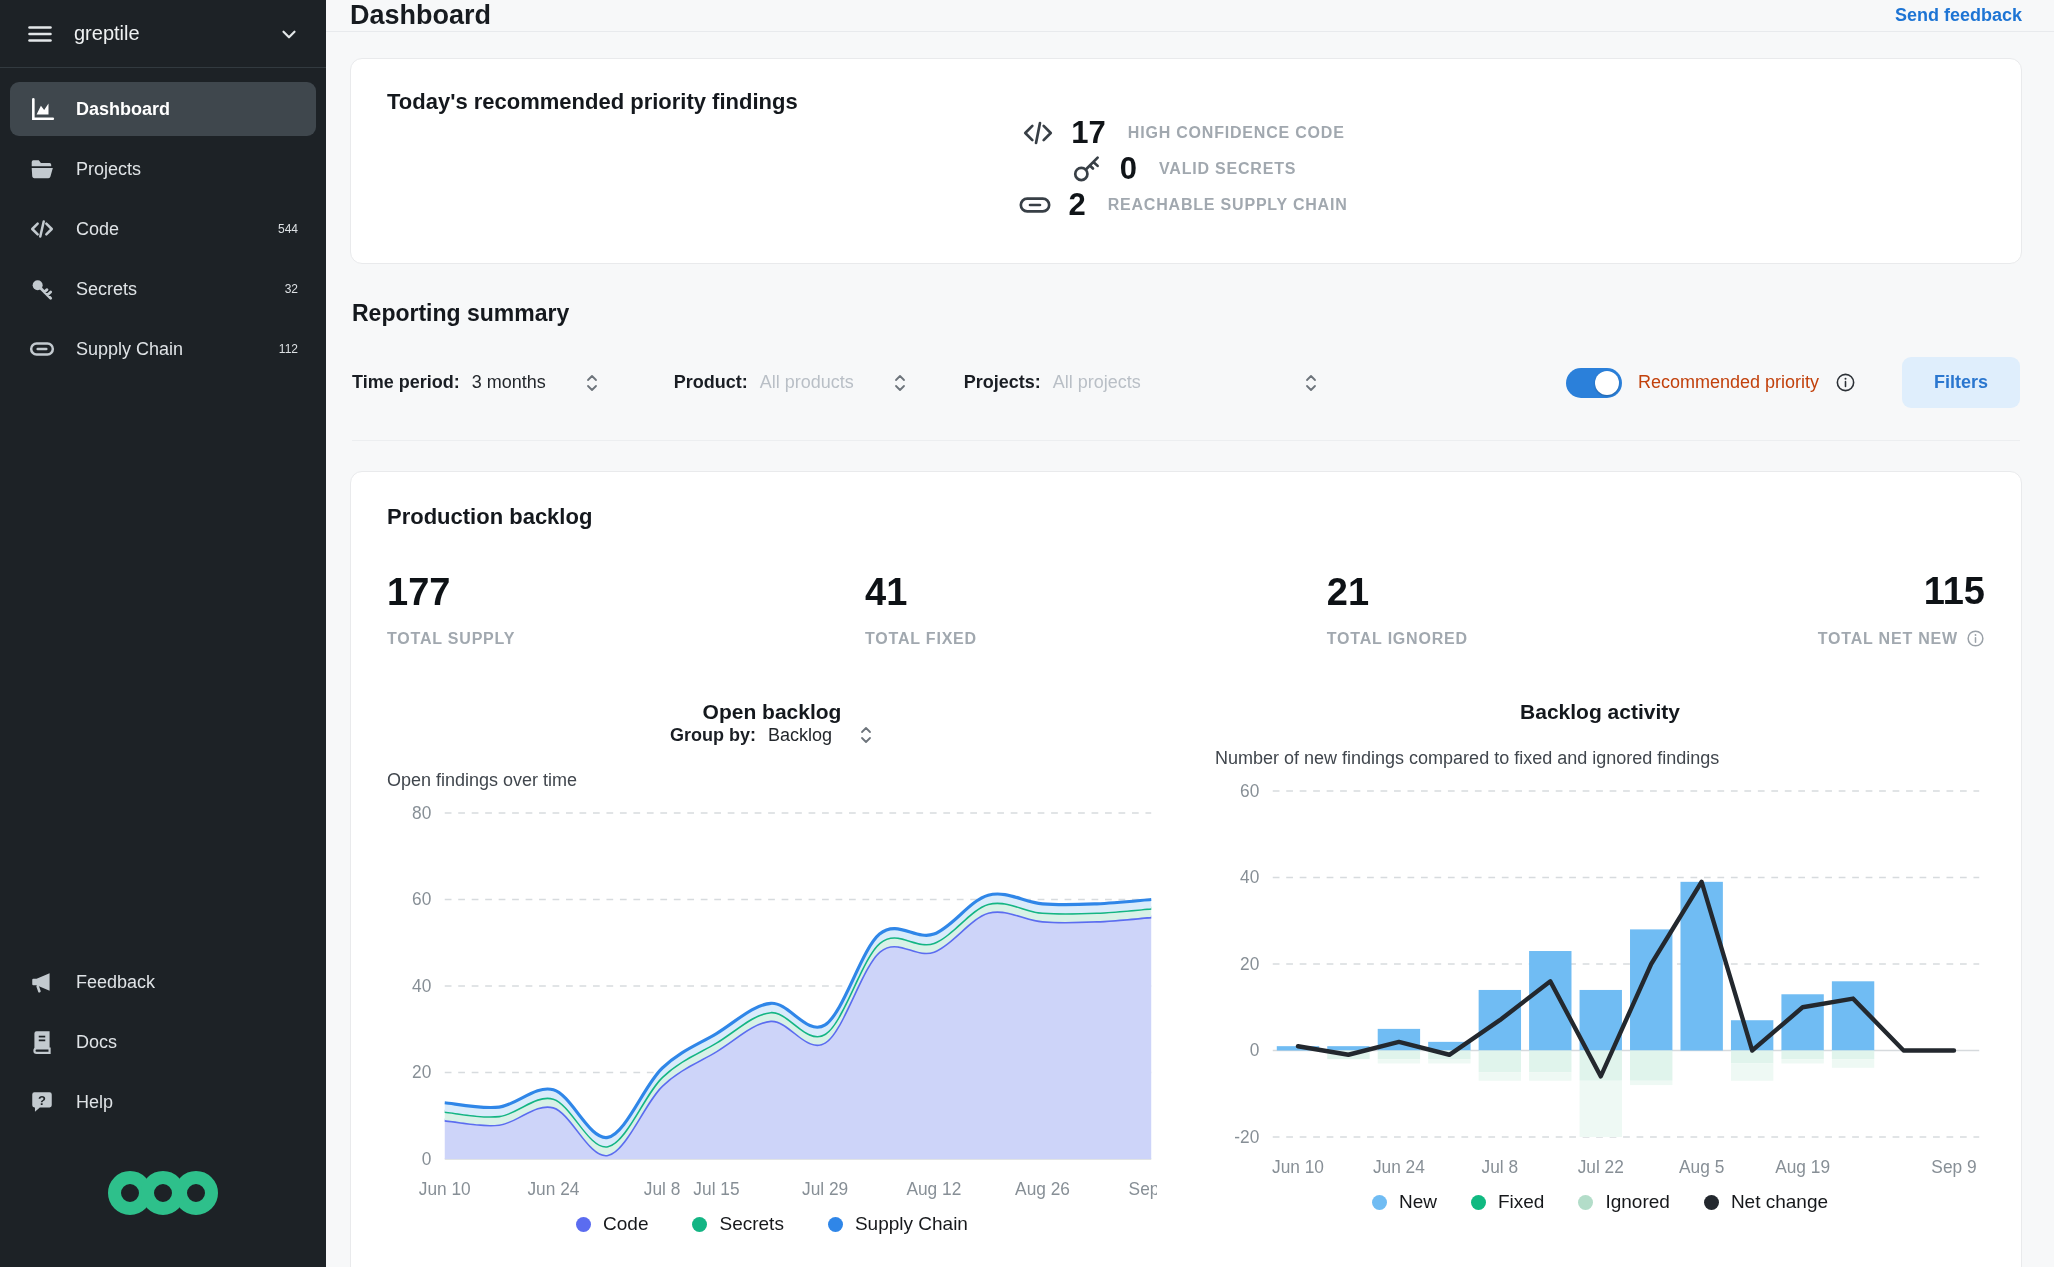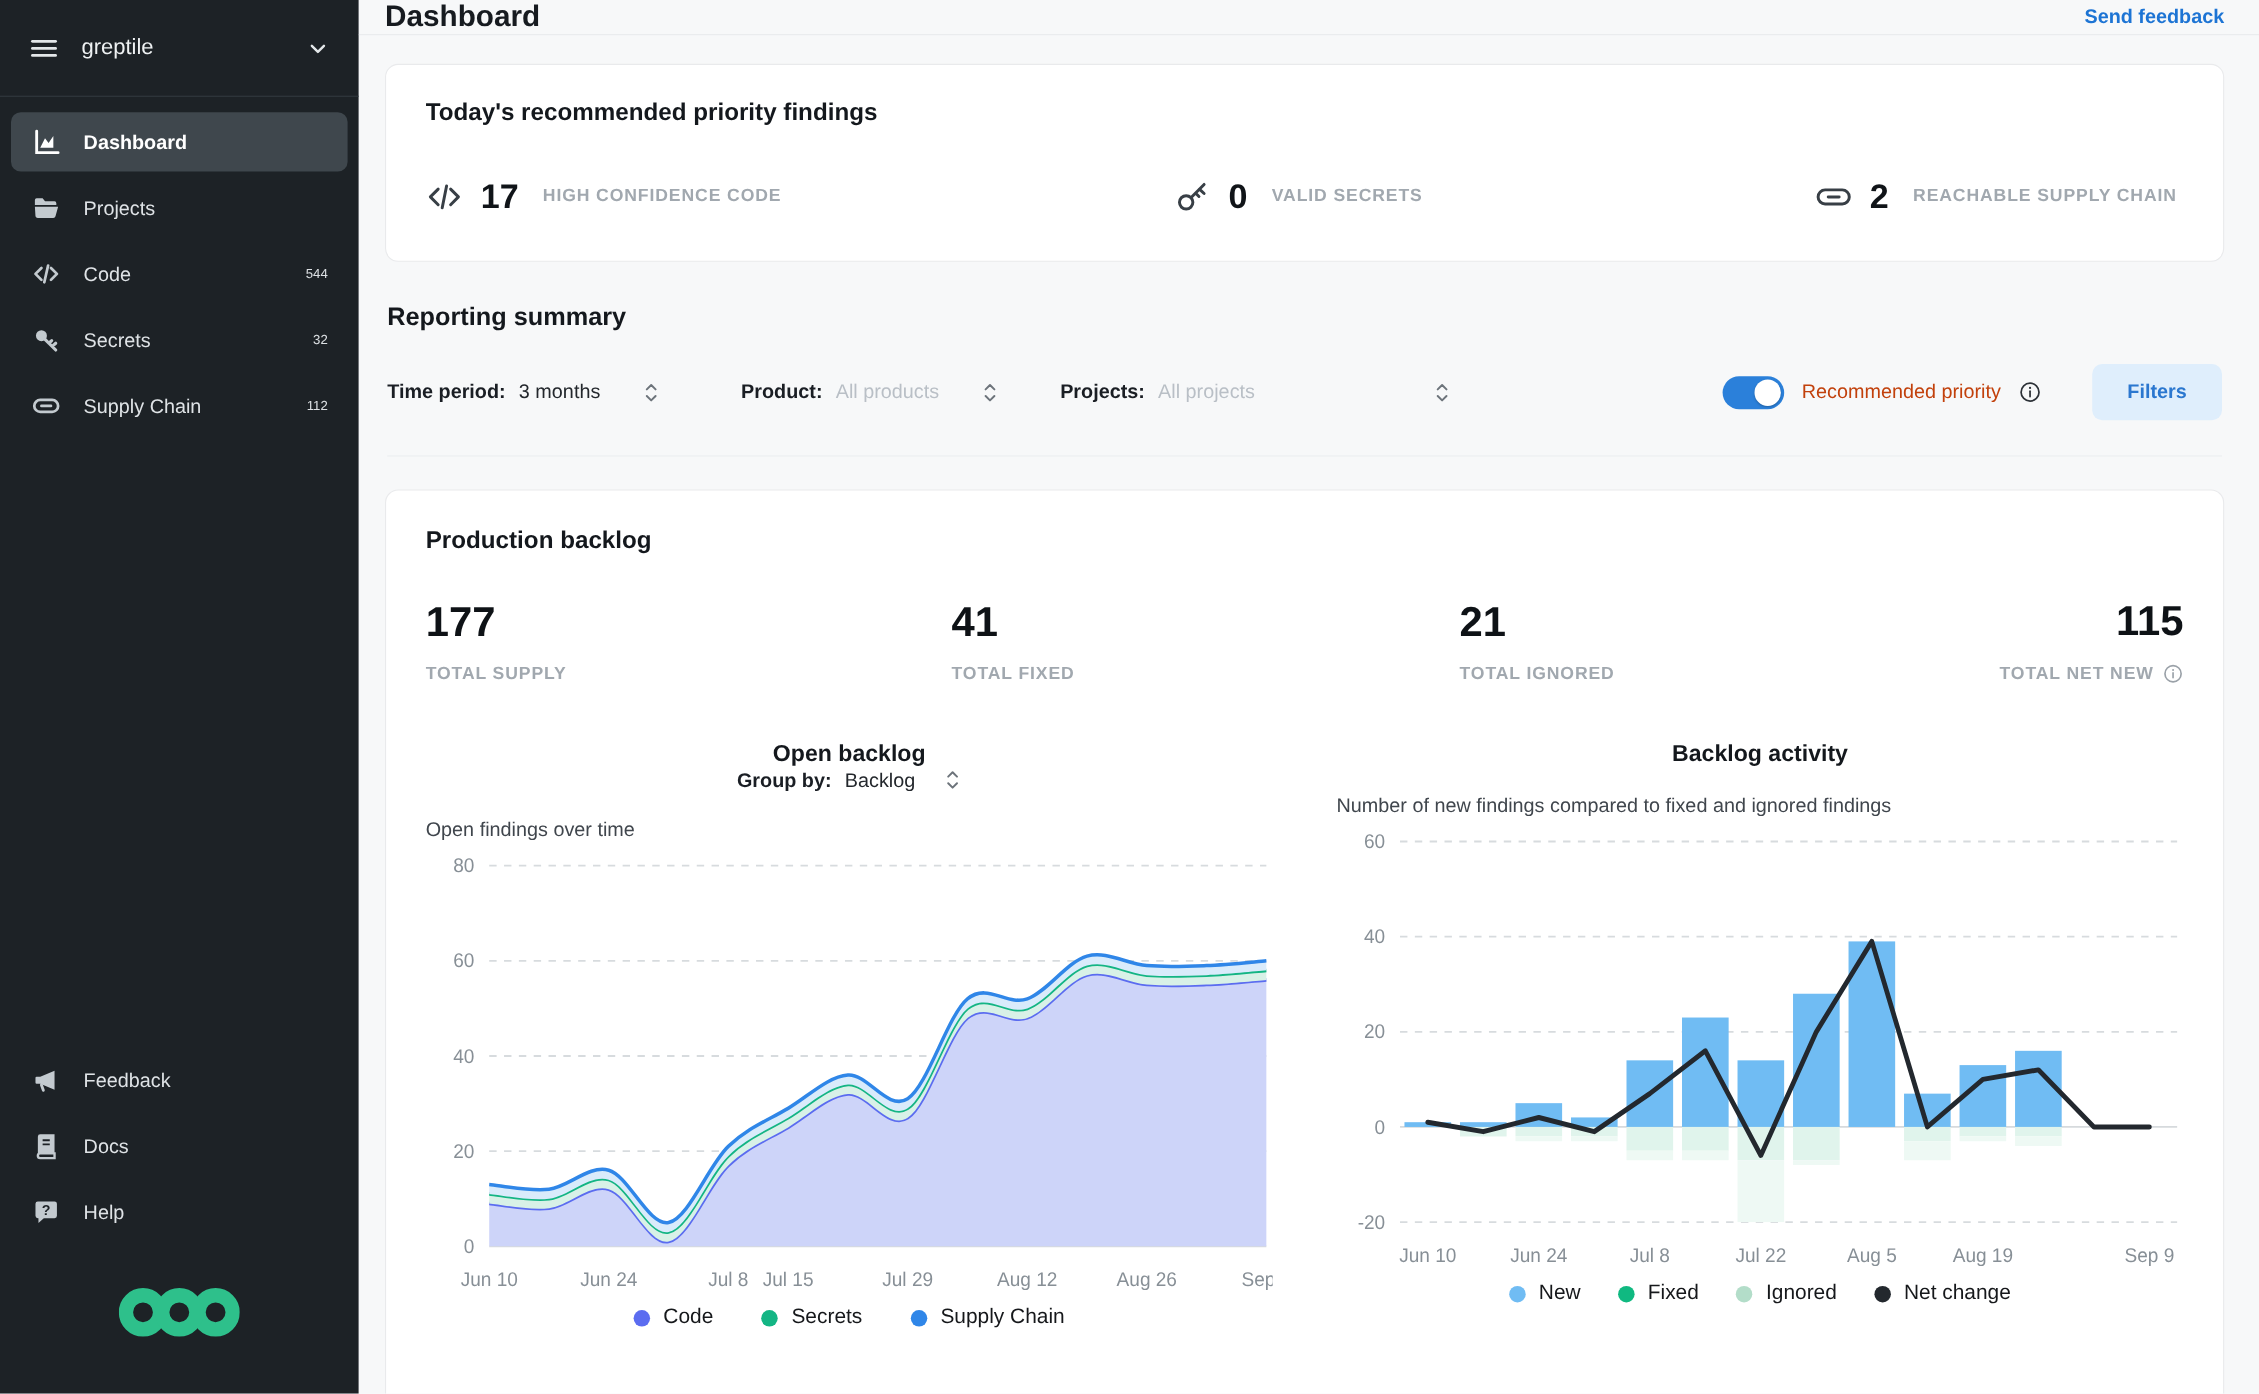--- a/index.html
+++ b/index.html
@@ -1,21 +1,21 @@
 <!DOCTYPE html>
 <html><head>
 <meta charset="utf-8">
 <style>
   * { margin:0; padding:0; box-sizing:border-box; }
   html,body { width:2054px; height:1267px; font-family:"Liberation Sans", sans-serif; background:#f7f8f9; overflow:hidden; }
   body { display:flex; }
 
   
   .sidebar { width:326px; min-width:326px; background:#1d2226; color:#e9ecee; display:flex; flex-direction:column; height:100%; }
-  .org-row { display:flex; align-items:center; height:88px; padding:0 26px; gap:20px; border-bottom:1px solid #323a3f; }
+  .org-row { display:flex; align-items:center; height:68px; padding:0 26px; gap:20px; border-bottom:1px solid #323a3f; }
   .org-name { font-size:20px; color:#eef1f2; flex:1; }
   .nav { padding:14px 10px; display:flex; flex-direction:column; gap:6px; }
   .nav-item { display:flex; align-items:center; gap:20px; padding:13px 18px; border-radius:9px; font-size:18px; color:#dfe3e6; cursor:pointer; }
   .nav-item .ni { width:28px; height:28px; display:flex; align-items:center; justify-content:center; color:#c3cacf; }
   .nav-item.active { background:#3f474d; font-weight:bold; color:#ffffff; }
   .nav-item.active .ni { color:#ffffff; }
   .nav-count { margin-left:auto; font-size:12px; color:#dcе0e3; color:#dce0e3; }
   .sidebar-spacer { flex:1; }
   .sidebar-footer { padding:14px 10px 0 10px; display:flex; flex-direction:column; gap:6px; }
   .logo-wrap { display:flex; justify-content:center; padding:26px 0 36px 0; }
@@ -24,21 +24,21 @@
   .main { flex:1; display:flex; flex-direction:column; height:100%; overflow:hidden; }
   .topbar { height:86px; display:flex; align-items:center; justify-content:space-between; padding:0 32px 0 24px; border-bottom:1px solid #e8eaed; }
   .page-title { font-size:27px; font-weight:bold; color:#171b20; }
   .feedback-link { font-size:18px; font-weight:bold; color:#1d74d4; text-decoration:none; cursor:pointer; }
 
   .content { padding:26px 32px 0 24px; flex:1; }
 
   .card { background:#ffffff; border:1px solid #e9eaec; border-radius:12px; }
   .priority-card { padding:30px 36px 40px 36px; }
   .card-title { font-size:22px; font-weight:bold; color:#14181d; }
-  .priority-stats { display:flex; justify-content:space-between; align-items:center; margin-top:46px; padding-right:6px; }
+  .priority-stats { display:flex; justify-content:space-between; align-items:center; padding-right:6px;flex-direction:column; }
   .pstat { display:flex; align-items:center; gap:16px; }
   .pstat .picon { color:#383f46; display:flex; }
   .pstat-value { font-size:31px; font-weight:bold; color:#101418; }
   .pstat-label { font-size:16px; font-weight:600; letter-spacing:.05em; color:#a1a8af; margin-left:6px; }
 
   .reporting { padding:36px 2px 0 2px; }
   .reporting-title { font-size:23px; font-weight:bold; color:#14181d; }
   .filters-row { display:flex; align-items:center; margin-top:30px; padding-bottom:32px; border-bottom:1px solid #eceef0; }
   .sel-group { display:flex; align-items:center; gap:12px; cursor:pointer; }
   .sel-label { font-size:18px; font-weight:bold; color:#1a1e24; }

